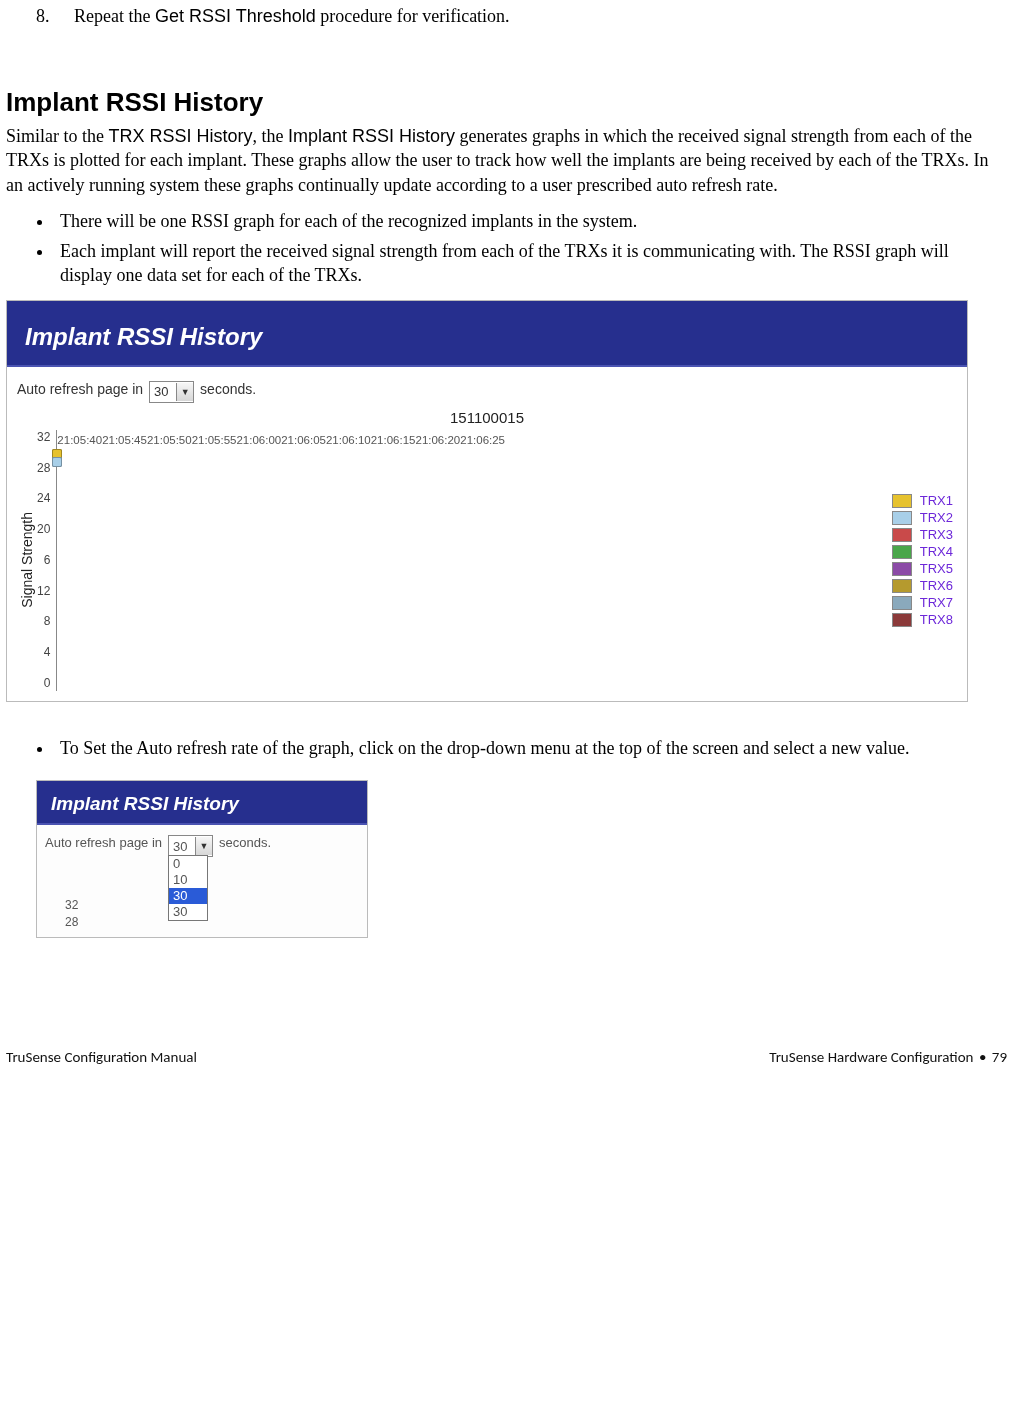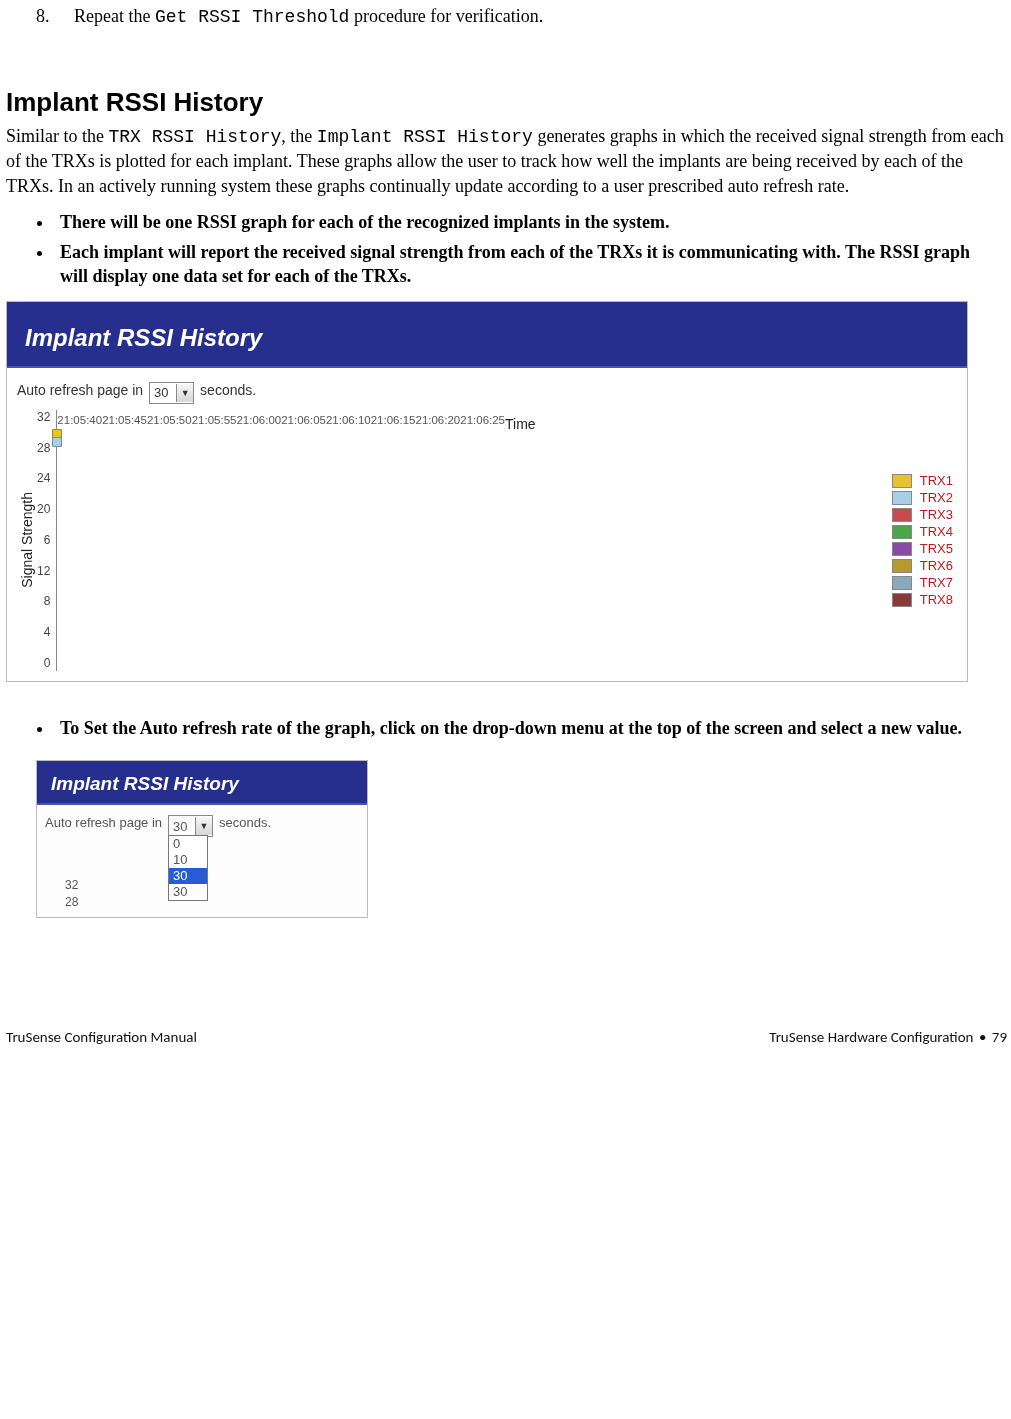--- a/index.html
+++ b/index.html
@@ -18,37 +18,36 @@
     padding: 0;
   }
   .ol li {
     display: flex;
     gap: 16px;
   }
   .ol .num {
     min-width: 22px;
   }
   .sans {
-    font-family: Liberation Mono, monospace;
+    font-family: Liberation Sans, sans-serif;
   }
   h2.section {
     font-family: Arial, Helvetica, sans-serif;
     font-size: 26px;
     font-weight: bold;
     margin: 60px 0 6px 0;
   }
   p.intro {
     margin: 0 0 12px 0;
     line-height: 1.35;
   }
   ul.bullets {
     list-style: disc;
     margin: 8px 16px 12px 48px;
     padding: 0;
-    font-weight: bold;
   }
   ul.bullets li {
     margin: 6px 0;
     padding-left: 6px;
     line-height: 1.35;
   }
   
   .widget {
     border: 1px solid #bbb;
     background: #fff;
@@ -182,21 +181,21 @@
     font-size: 14px;
     color: #222;
     margin-top: 6px;
   }
   .legend {
     display: flex;
     flex-direction: column;
     gap: 2px;
     padding: 4px 4px 4px 16px;
     font-size: 13px;
-    color: #b91c1c;
+    color: #6d28d9;
     align-self: center;
   }
   .legend-item {
     display: flex;
     align-items: center;
     gap: 8px;
   }
   .swatch {
     width: 18px;
     height: 12px;
@@ -297,20 +296,21 @@
   <div class="widget-body">
     <div class="refresh-row">
       <span>Auto refresh page in</span>
       <span class="dropdown">
         <span class="val">30</span>
         <span class="arrow">▼</span>
       </span>
       <span>seconds.</span>
     </div>
 
+    <div class="chart-title">151100015</div>
 
     <div class="chart-wrap">
       <div class="ylabel">Signal Strength</div>
       <div class="chart-inner">
         <div class="yaxis" id="yaxis" style="height:260px;">
             <span>32</span>
             <span>28</span>
             <span>24</span>
             <span>20</span>
             <span>6</span>
@@ -342,21 +342,20 @@
               <span>21:05:45</span>
               <span>21:05:50</span>
               <span>21:05:55</span>
               <span>21:06:00</span>
               <span>21:06:05</span>
               <span>21:06:10</span>
               <span>21:06:15</span>
               <span>21:06:20</span>
               <span>21:06:25</span>
             </div>
-          <div class="xlabel">Time</div>
         </div>
         <div class="legend" id="legend">
             <div class="legend-item">
               <span class="swatch" style="background: rgb(230, 194, 46);"></span>
               <span>TRX1</span>
             </div>
             <div class="legend-item">
               <span class="swatch" style="background: rgb(168, 207, 232);"></span>
               <span>TRX2</span>
             </div>

